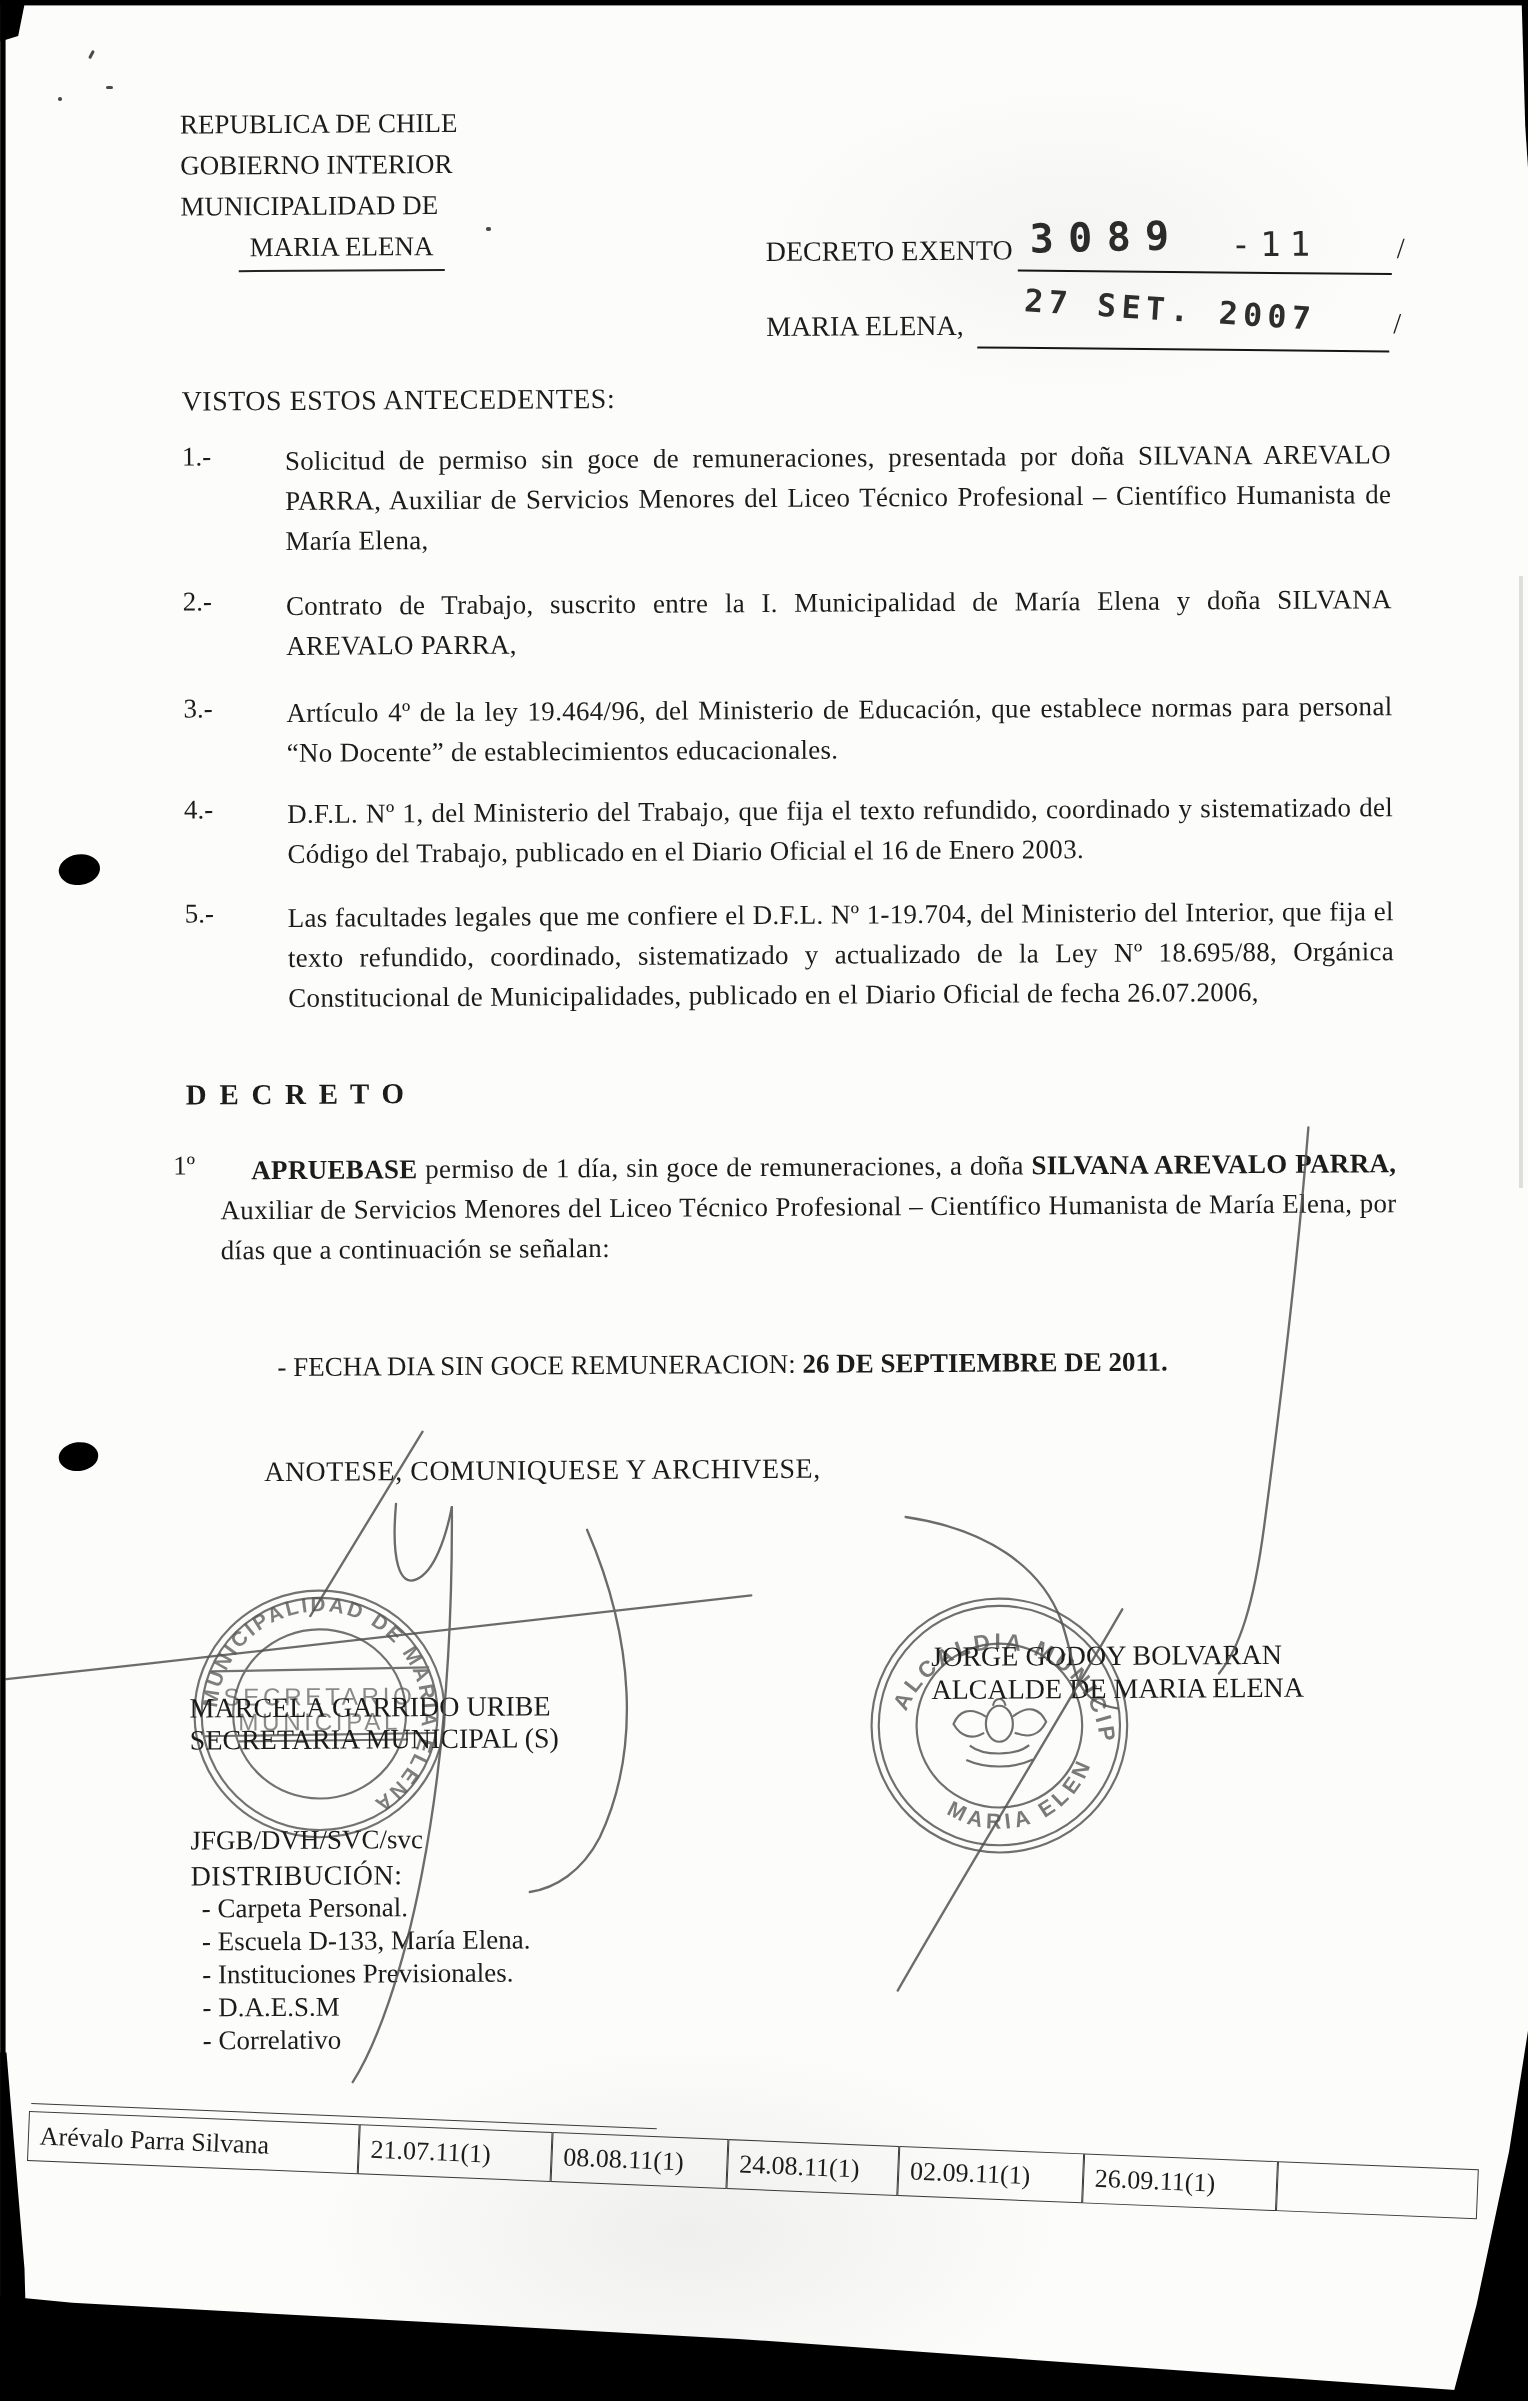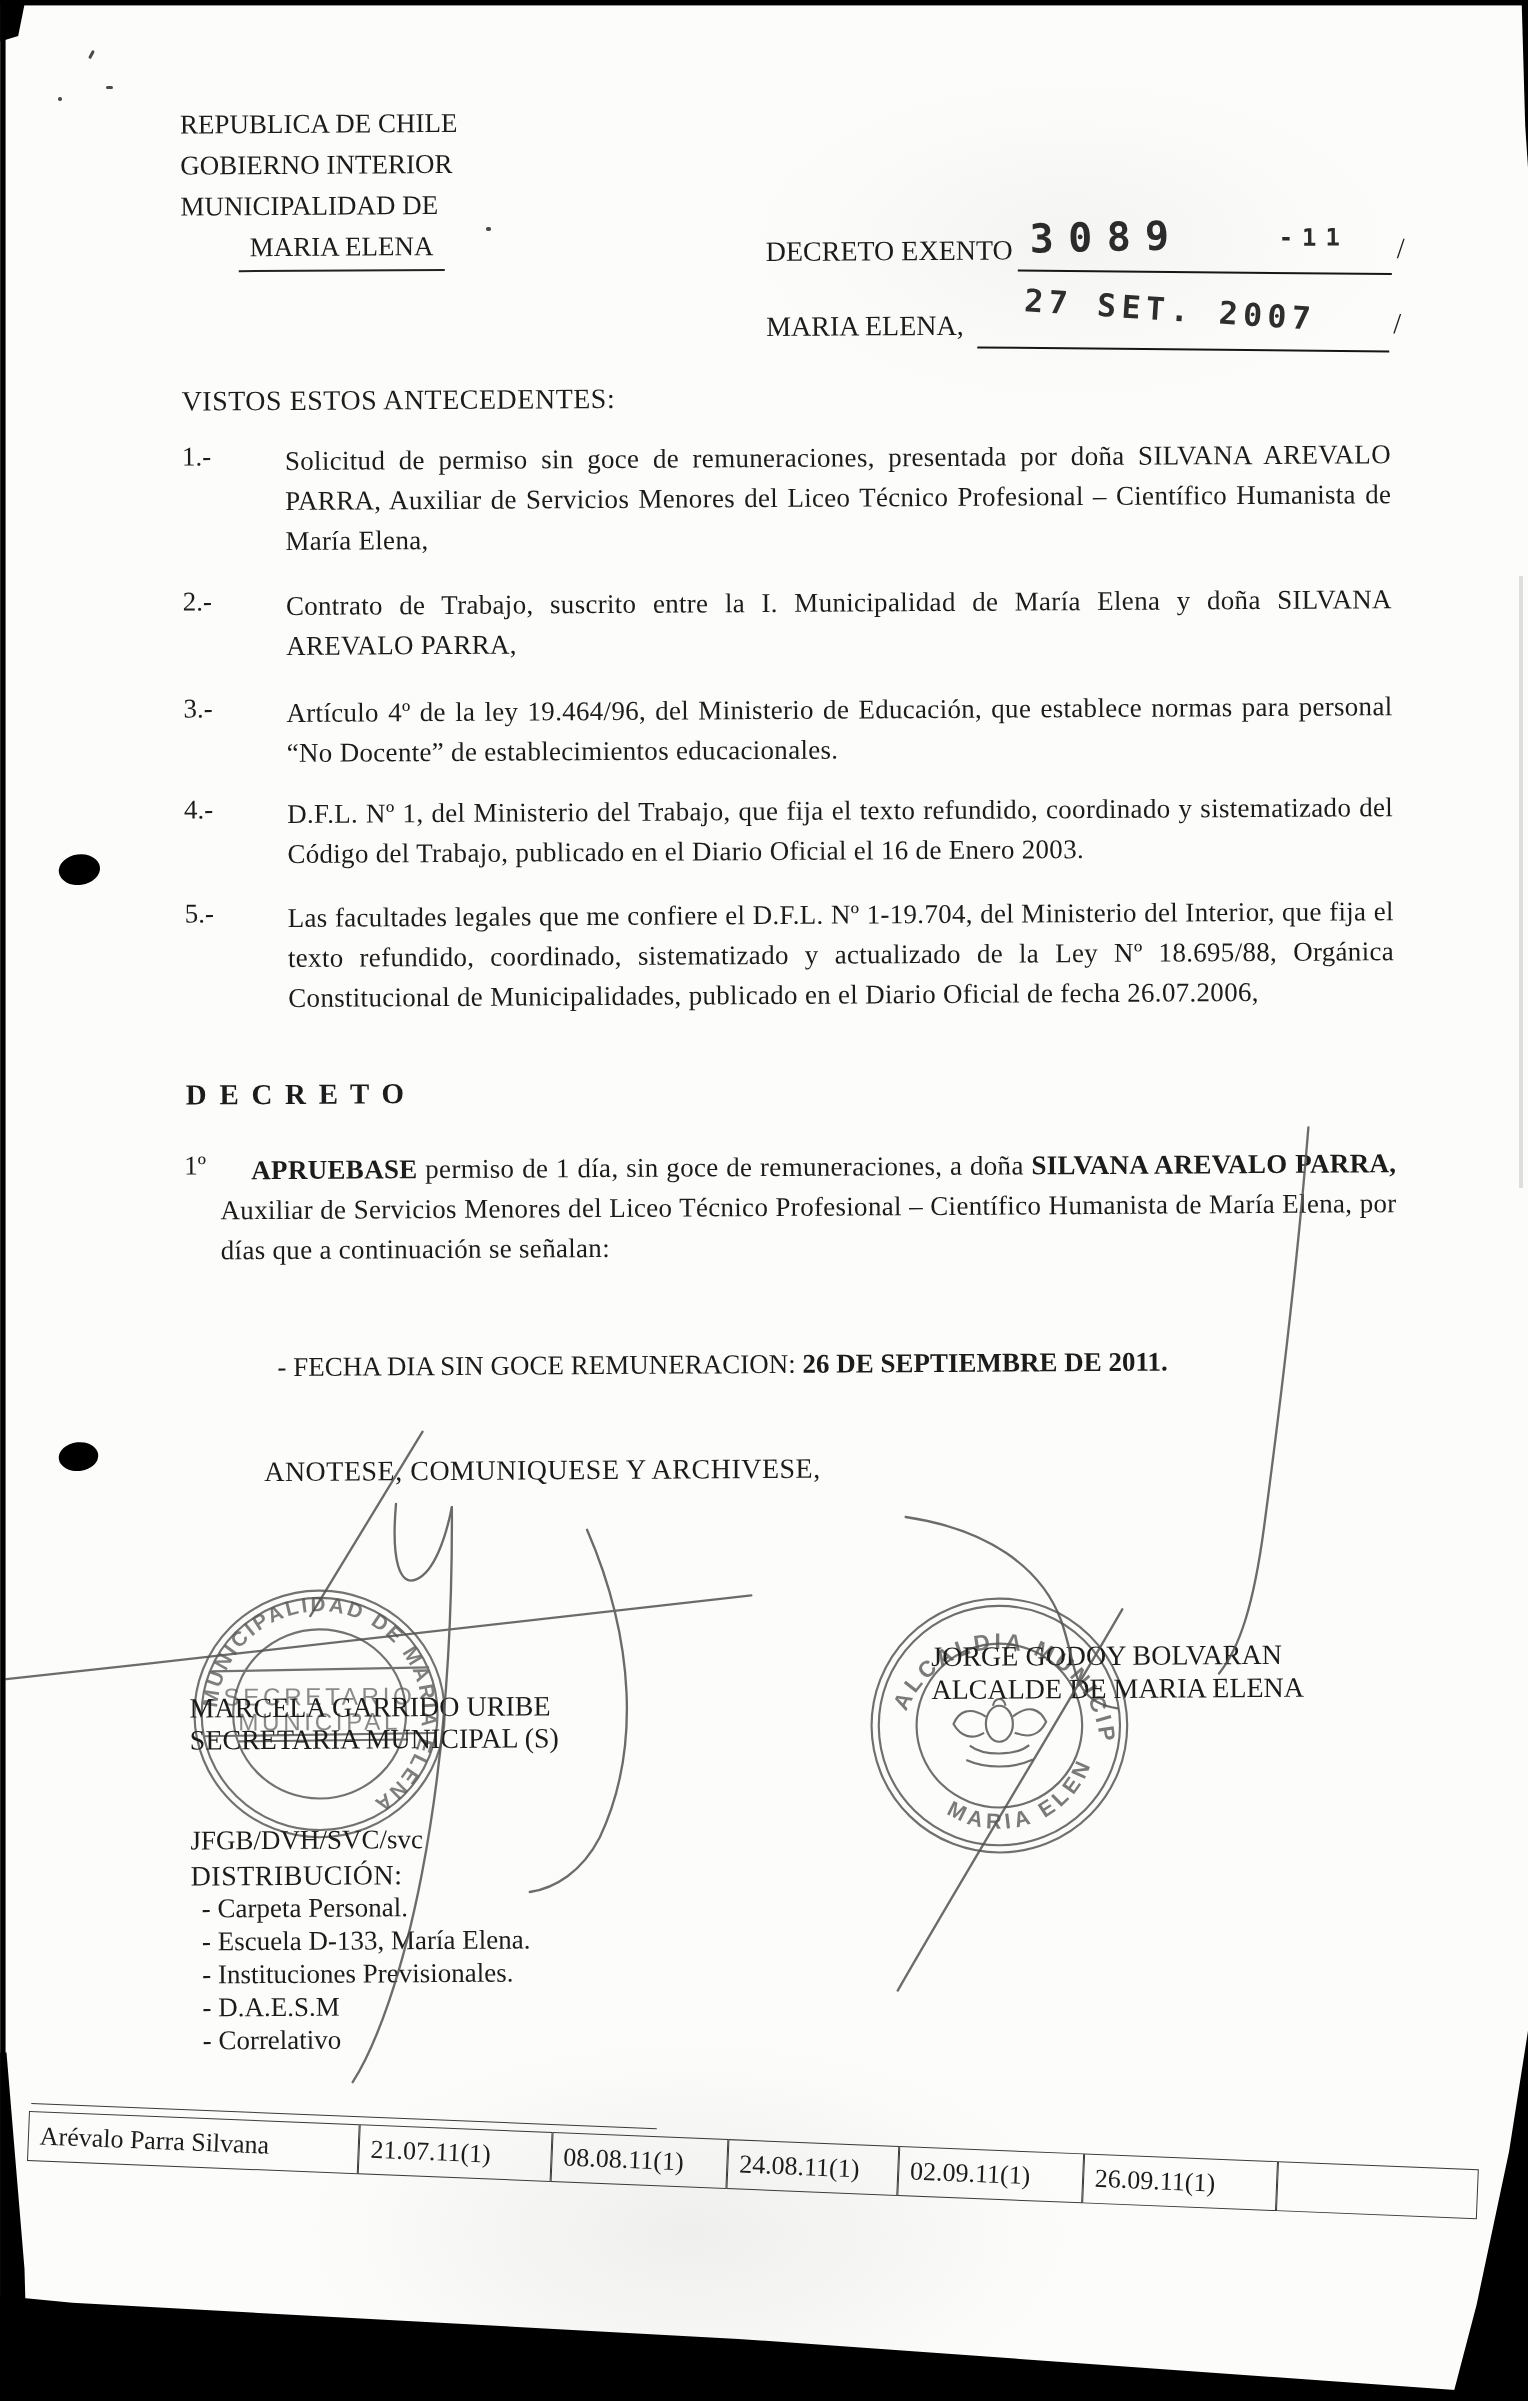--- a/index.html
+++ b/index.html
@@ -16,36 +16,36 @@
   .sheet{position:absolute;left:0;top:0;width:1529px;height:2401px;transform:rotate(-.35deg);transform-origin:50% 40%;}
 
   .letterhead{left:185px;top:101px;width:322px;font-size:27px;line-height:41px;}
   .lh-line{white-space:nowrap;}
   .lh-underline span{display:inline-block;border-bottom:2.7px solid #222;padding:0 10.8px 1.8px 10.8px;}
   .letterhead .lh-underline{text-align:center;}
 
   .decree-label{left:770px;top:236px;font-size:28px;white-space:nowrap;}
   .stamp-num{left:1034px;top:216px;font-family:"DejaVu Sans Mono",monospace;font-weight:bold;
              font-size:40px;letter-spacing:14.4px;color:#2b2b2b;transform:rotate(-1deg);}
-  .stamp-suffix{left:1235px;top:227px;font-family:"DejaVu Sans Mono",monospace;font-weight:bold;
-                font-size:24px;letter-spacing:9px;color:#2b2b2b;margin-left:48px;}
+  .stamp-suffix{left:1235px;top:227px;font-family:"DejaVu Sans Mono",monospace;font-weight:normal;
+                font-size:34px;letter-spacing:9px;color:#2b2b2b;}
   .rule-1{left:1022px;top:274px;width:374px;border-top:2.7px solid #161616;transform:rotate(.9deg);}
   .slash-1{left:1401px;top:236px;font-size:29px;}
   .place-label{left:770px;top:311px;font-size:28px;white-space:nowrap;}
   .stamp-date{left:1028px;top:294px;font-family:"DejaVu Sans Mono",monospace;font-weight:bold;
               font-size:31.5px;letter-spacing:5.4px;color:#2e2e2e;transform:rotate(4deg);white-space:nowrap;}
   .rule-2{left:981px;top:351px;width:412px;border-top:2.7px solid #161616;transform:rotate(.9deg);}
   .slash-2{left:1397px;top:311px;font-size:29px;}
 
   .vistos{left:185px;top:382px;font-size:28px;letter-spacing:0.5px;}
   .item{left:288px;width:1106px;}
   .inum{left:185px;font-size:27px;}
   .decreto-h{left:185px;top:1075px;font-size:29px;font-weight:bold;letter-spacing:2.7px;}
   .reso{left:219px;top:1147px;width:1176px;text-indent:31px;}
-  .reso-num{left:183px;top:1147px;font-size:27px;}
+  .reso-num{left:172px;top:1147px;font-size:27px;}
   .fecha{left:275px;top:1349px;font-size:27px;white-space:nowrap;}
   .anotese{left:261px;top:1453px;font-size:28px;letter-spacing:0.5px;}
 
   .sig-right{left:927px;top:1641px;font-size:28px;line-height:33px;white-space:nowrap;}
   .sig-left{left:185px;top:1689px;font-size:28px;line-height:31.5px;white-space:nowrap;}
   .initials{left:185px;top:1822px;font-size:27px;}
   .dist-h{left:185px;top:1857px;font-size:28px;letter-spacing:0.5px;}
   .dist{left:196px;top:1889px;font-size:27px;line-height:33px;}
 
   .routing{left:29px;top:2111px;width:1451px;height:50px;transform:rotate(2.3deg);transform-origin:0 0;

